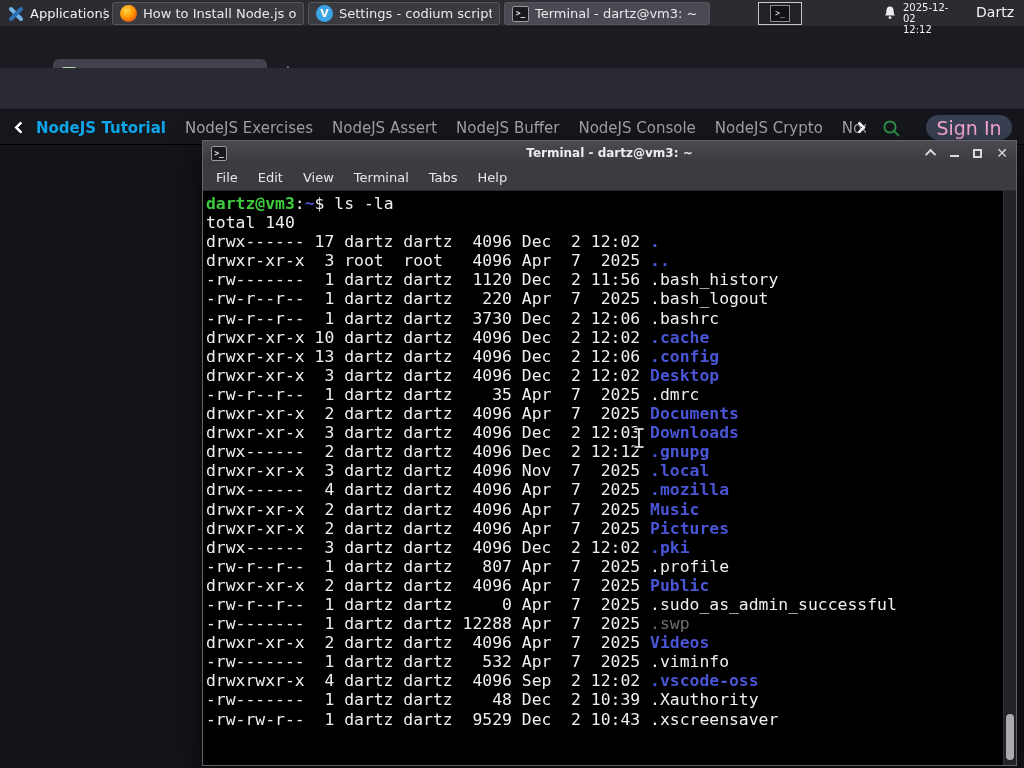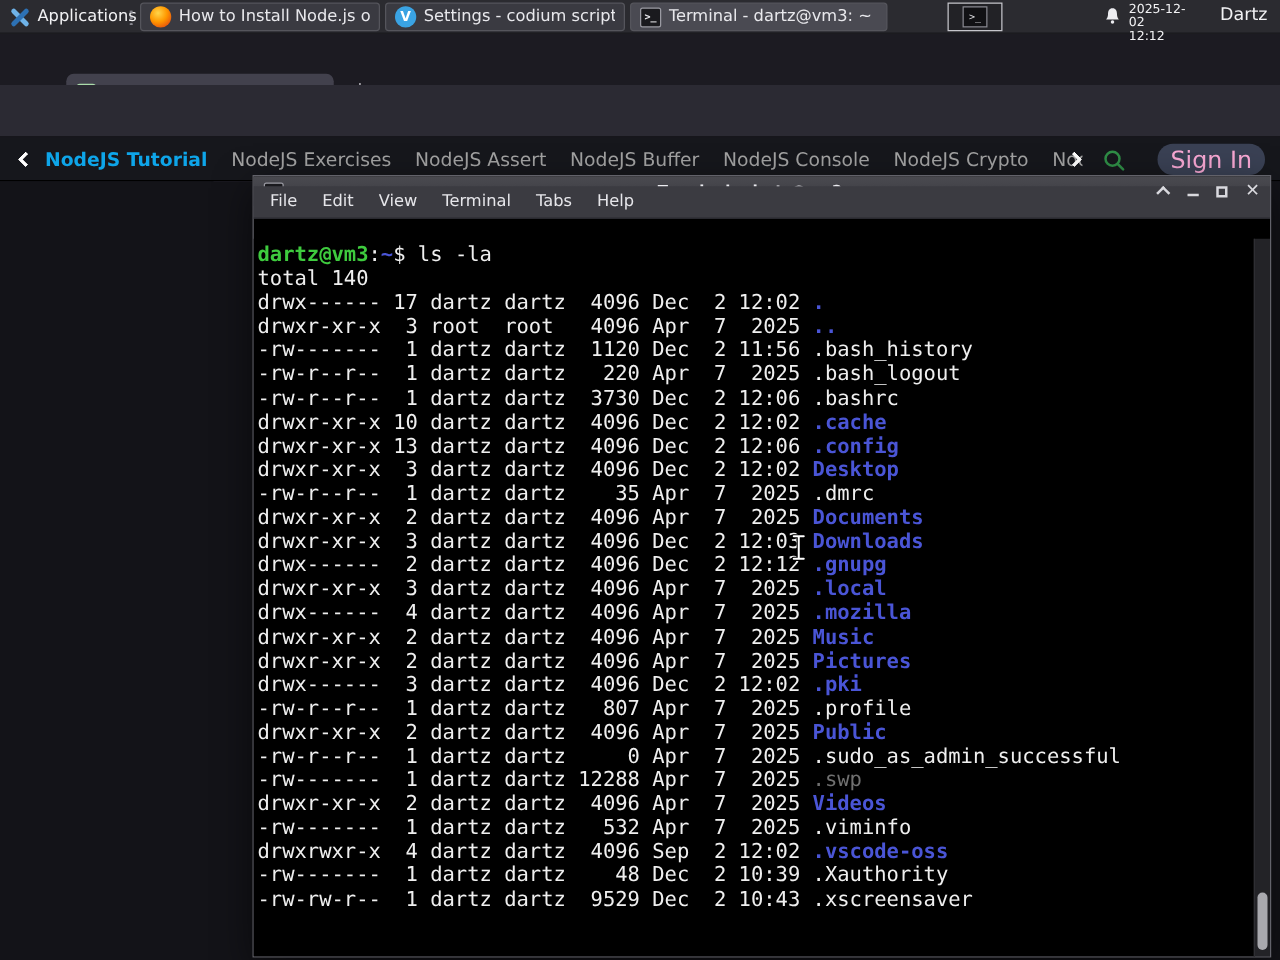--- a/index.html
+++ b/index.html
@@ -90,21 +90,21 @@
   .t-titlebar { position:absolute; left:0; top:0; width:100%; height:24px;
     background:linear-gradient(#4a4a50,#38383e); display:flex; align-items:center; padding:0 8px; }
   .t-title { position:absolute; left:0; right:0; text-align:center; color:#ececf0; font-size:12px;
     font-weight:bold; }
   .t-controls { margin-left:auto; display:flex; gap:14px; align-items:center; z-index:2; }
   .tc-shade { width:8px; height:8px; border-left:2px solid #d9d9de; border-top:2px solid #d9d9de;
     transform:rotate(45deg) translateY(2px); }
   .tc-min { width:9px; height:2px; background:#d9d9de; margin-top:6px; }
   .tc-max { width:9px; height:9px; border:2px solid #d9d9de; }
   .tc-close { color:#d9d9de; font-size:14px; line-height:12px; }
-  .t-menubar { position:absolute; left:0; top:8px; width:100%; height:26px; background:#3b3b41;
+  .t-menubar { position:absolute; left:0; top:24px; width:100%; height:26px; background:#3b3b41;
     border-bottom:1px solid #2a2a30; display:flex; align-items:center; padding-left:7px; }
   .t-menubar .menu-item { color:#e6e6ea; font-size:13px; padding:0 6px; margin-right:8px; }
   .t-body { position:absolute; left:0; top:50px; width:801px; height:574px; background:#000;
     padding:3px 0 0 3px; font-family:"DejaVu Sans Mono","Liberation Mono",monospace;
     font-size:16.4px; line-height:19.1px; color:#efefef; overflow:hidden; }
   .tline { white-space:pre; height:19.1px; }
   .seg-user { color:#3ecb3e; font-weight:bold; }
   .seg-cwd  { color:#4a55d6; font-weight:bold; }
   .tline .name { color:#efefef; }
   .tline.type-dir .name { color:#4a55d6; font-weight:bold; }
@@ -275,21 +275,21 @@
           <div class="tline type-file" data-index="2"><span class="meta">-rw-------  1 dartz dartz  1120 Dec  2 11:56 </span><span class="name">.bash_history</span></div>
           <div class="tline type-file" data-index="3"><span class="meta">-rw-r--r--  1 dartz dartz   220 Apr  7  2025 </span><span class="name">.bash_logout</span></div>
           <div class="tline type-file" data-index="4"><span class="meta">-rw-r--r--  1 dartz dartz  3730 Dec  2 12:06 </span><span class="name">.bashrc</span></div>
           <div class="tline type-dir" data-index="5"><span class="meta">drwxr-xr-x 10 dartz dartz  4096 Dec  2 12:02 </span><span class="name">.cache</span></div>
           <div class="tline type-dir" data-index="6"><span class="meta">drwxr-xr-x 13 dartz dartz  4096 Dec  2 12:06 </span><span class="name">.config</span></div>
           <div class="tline type-dir" data-index="7"><span class="meta">drwxr-xr-x  3 dartz dartz  4096 Dec  2 12:02 </span><span class="name">Desktop</span></div>
           <div class="tline type-file" data-index="8"><span class="meta">-rw-r--r--  1 dartz dartz    35 Apr  7  2025 </span><span class="name">.dmrc</span></div>
           <div class="tline type-dir" data-index="9"><span class="meta">drwxr-xr-x  2 dartz dartz  4096 Apr  7  2025 </span><span class="name">Documents</span></div>
           <div class="tline type-dir" data-index="10"><span class="meta">drwxr-xr-x  3 dartz dartz  4096 Dec  2 12:03 </span><span class="name">Downloads</span></div>
           <div class="tline type-dir" data-index="11"><span class="meta">drwx------  2 dartz dartz  4096 Dec  2 12:12 </span><span class="name">.gnupg</span></div>
-          <div class="tline type-dir" data-index="13"><span class="meta">drwxr-xr-x  3 dartz dartz  4096 Apr  7  2025 </span><span class="name">.local</span></div>
+          <div class="tline type-dir" data-index="13"><span class="meta">drwxr-xr-x  3 dartz dartz  4096 Nov  7  2025 </span><span class="name">.local</span></div>
           <div class="tline type-dir" data-index="14"><span class="meta">drwx------  4 dartz dartz  4096 Apr  7  2025 </span><span class="name">.mozilla</span></div>
           <div class="tline type-dir" data-index="15"><span class="meta">drwxr-xr-x  2 dartz dartz  4096 Apr  7  2025 </span><span class="name">Music</span></div>
           <div class="tline type-dir" data-index="16"><span class="meta">drwxr-xr-x  2 dartz dartz  4096 Apr  7  2025 </span><span class="name">Pictures</span></div>
           <div class="tline type-dir" data-index="17"><span class="meta">drwx------  3 dartz dartz  4096 Dec  2 12:02 </span><span class="name">.pki</span></div>
           <div class="tline type-file" data-index="18"><span class="meta">-rw-r--r--  1 dartz dartz   807 Apr  7  2025 </span><span class="name">.profile</span></div>
           <div class="tline type-dir" data-index="19"><span class="meta">drwxr-xr-x  2 dartz dartz  4096 Apr  7  2025 </span><span class="name">Public</span></div>
           <div class="tline type-file" data-index="20"><span class="meta">-rw-r--r--  1 dartz dartz     0 Apr  7  2025 </span><span class="name">.sudo_as_admin_successful</span></div>
           <div class="tline type-dim" data-index="21"><span class="meta">-rw-------  1 dartz dartz 12288 Apr  7  2025 </span><span class="name">.swp</span></div>
           <div class="tline type-dir" data-index="23"><span class="meta">drwxr-xr-x  2 dartz dartz  4096 Apr  7  2025 </span><span class="name">Videos</span></div>
           <div class="tline type-file" data-index="24"><span class="meta">-rw-------  1 dartz dartz   532 Apr  7  2025 </span><span class="name">.viminfo</span></div>

